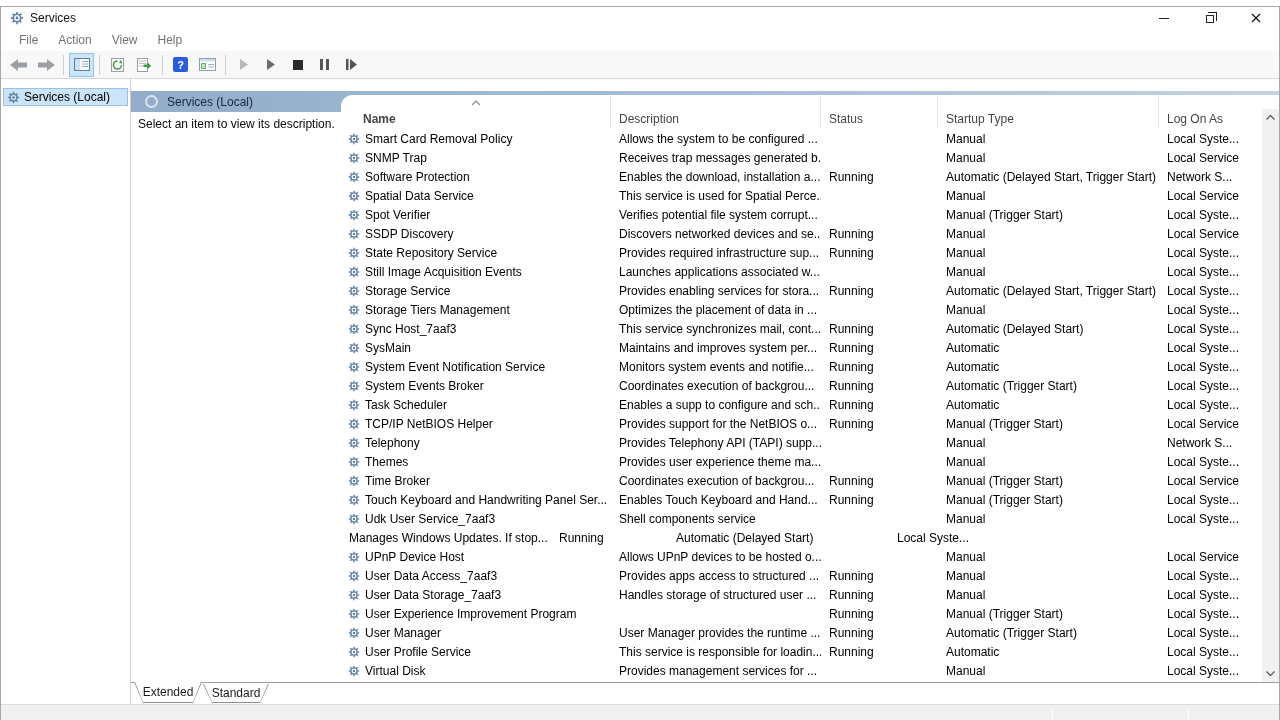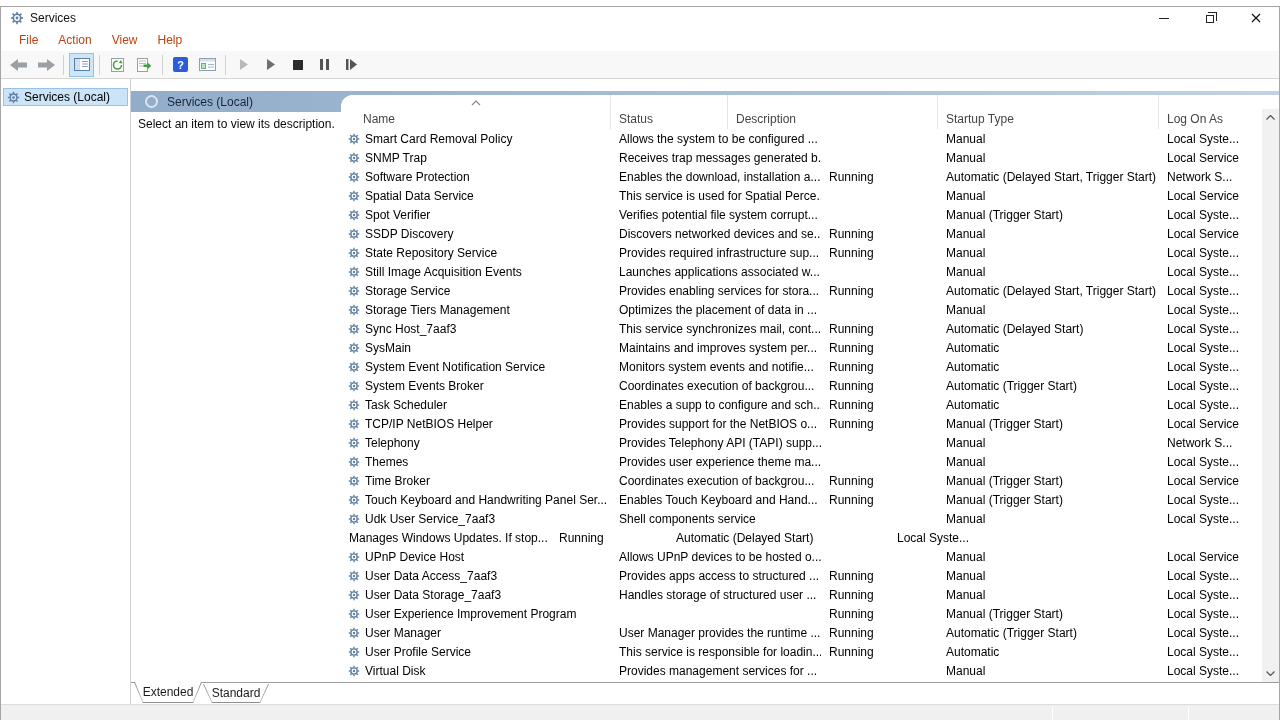--- a/index.html
+++ b/index.html
@@ -12,21 +12,21 @@
   #titlebar .app-icon { margin:0 6px 0 9px; }
   #titlebar .title { font-size:12px; color:#111; }
   #caption-buttons { position:absolute; right:0; top:0; height:22px; display:flex; }
   .cap-btn { width:46px; height:22px; display:flex; align-items:center; justify-content:center; }
   .min-glyph { width:10px; height:1px; background:#222; }
   .restore-glyph { position:relative; width:8px; height:8px; border:1px solid #222; background:#fff; margin-top:2px; }
   .restore-glyph::before { content:""; position:absolute; left:1px; top:-4px; width:8px; height:8px; border:1px solid #222; border-bottom:none; border-left:none; }
 
   
   #menubar { position:absolute; left:0; top:22px; right:0; height:22px; background:#fff; display:flex; align-items:center; padding-left:8px; }
-  .menu-item { font-size:12px; padding:3px 10px; color:#c2410c; }
+  .menu-item { font-size:12px; padding:3px 10px; color:#737373; }
 
   
   #toolbar { position:absolute; left:0; top:44px; right:0; height:28px; background:#f8f8f8; border-bottom:1px solid #d5d5d5; display:flex; align-items:center; padding-left:4px; }
   .tb-btn { width:25px; height:24px; display:flex; align-items:center; justify-content:center; margin:0 1px; border:1px solid transparent; }
   .tb-btn.toggled { background:#cde6f7; border:1px solid #90c2ea; }
   .tb-sep { width:1px; height:20px; background:#d0d0d0; margin:0 4px; }
   .help-box { width:15px; height:15px; background:#2b5cd9; color:#fff; border-radius:2px; font-size:11px; font-weight:bold; display:flex; align-items:center; justify-content:center; }
 
   
   #sidebar { position:absolute; left:0; top:72px; width:130px; height:625px; background:#fff; border-right:1px solid #d0d0d0; }
@@ -37,21 +37,21 @@
     background:linear-gradient(90deg,#92adca 0%, #a9bfd6 55%, #c2d2e2 100%); display:flex; align-items:center; }
   #blue-bar .ring { width:13px; height:13px; border-radius:50%; border:2px solid #e8eef5; margin:0 9px 0 14px; opacity:.85; }
   #blue-bar .hdr-title { font-size:12px; color:#17263c; }
   #hint { position:absolute; left:7px; top:38px; font-size:12px; color:#0a0a0a; }
 
   
   #list-panel { position:absolute; left:210px; top:16px; right:0; bottom:22px; background:#fff; border-top-left-radius:12px; overflow:hidden; }
   #col-headers { position:absolute; left:0; top:0; right:17px; height:34px; display:flex; background:#fff; }
   .col-h { position:relative; font-size:12px; color:#454545; display:flex; align-items:flex-end; padding-bottom:3px; border-right:1px solid #e4e4e4; }
   .col-h .lbl { padding-left:8px; }
-  .col-h.name .lbl { padding-left:22px; }
+  .col-h.name .lbl { padding-left:22px;font-weight:bold; }
   .sort-chevron { position:absolute; top:5px; left:50%; transform:translateX(-50%); }
   #rows { position:absolute; left:0; top:34px; right:17px; bottom:0; overflow:hidden; }
   .svc-row { height:19px; display:flex; align-items:center; font-size:12px; }
   .cell { overflow:hidden; white-space:nowrap; flex:none; }
   .c-name { width:270px; display:flex; align-items:center; gap:5px; padding-left:7px; }
   .c-desc { width:210px; padding-left:8px; }
   .c-status { width:117px; padding-left:8px; }
   .c-startup { width:221px; padding-left:8px; }
   .c-logon { width:98px; padding-left:8px; }
 
@@ -229,25 +229,25 @@
     <div id="hint">Select an item to view its description.</div>
 
     <div id="list-panel">
       <div id="col-headers">
         <div class="col-h name" style="width:270px">
           <svg class="sort-chevron" width="10" height="6" viewBox="0 0 10 6">
               <path d="M1 5 L5 1 L9 5" fill="none" stroke="#8a8a8a" stroke-width="1.2"></path>
             </svg>
           <span class="lbl">Name</span>
         </div>
+        <div class="col-h" style="width:210px">
+          <span class="lbl">Description</span>
+        </div>
         <div class="col-h" style="width:117px">
           <span class="lbl">Status</span>
-        </div>
-        <div class="col-h" style="width:210px">
-          <span class="lbl">Description</span>
         </div>
         <div class="col-h" style="width:221px">
           <span class="lbl">Startup Type</span>
         </div>
         <div class="col-h" style="width:98px; border-right:none">
           <span class="lbl">Log On As</span>
         </div>
       </div>
 
       <div id="rows">

